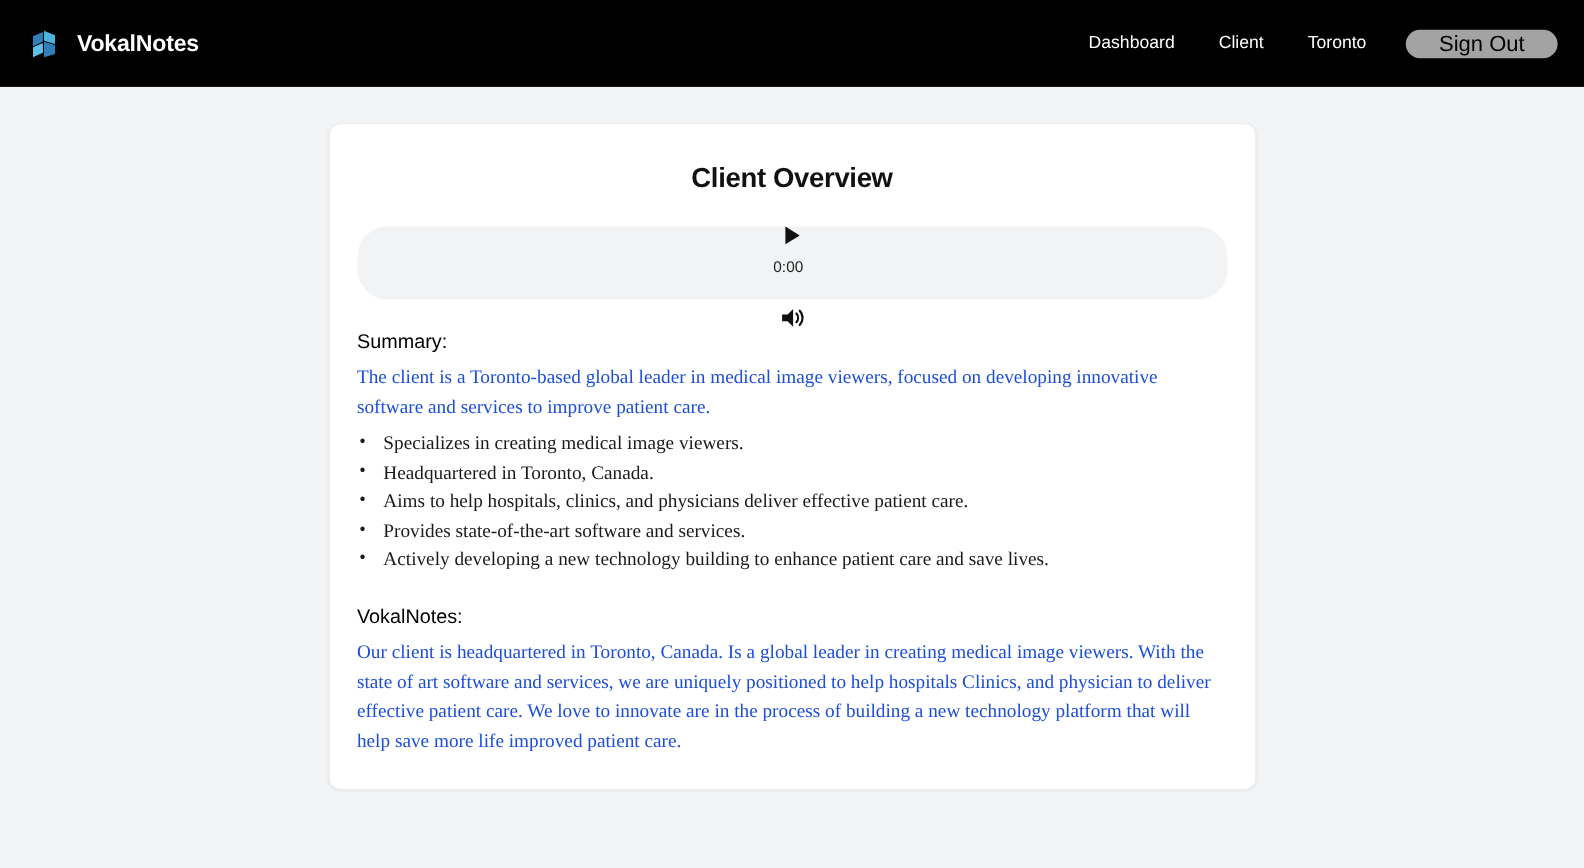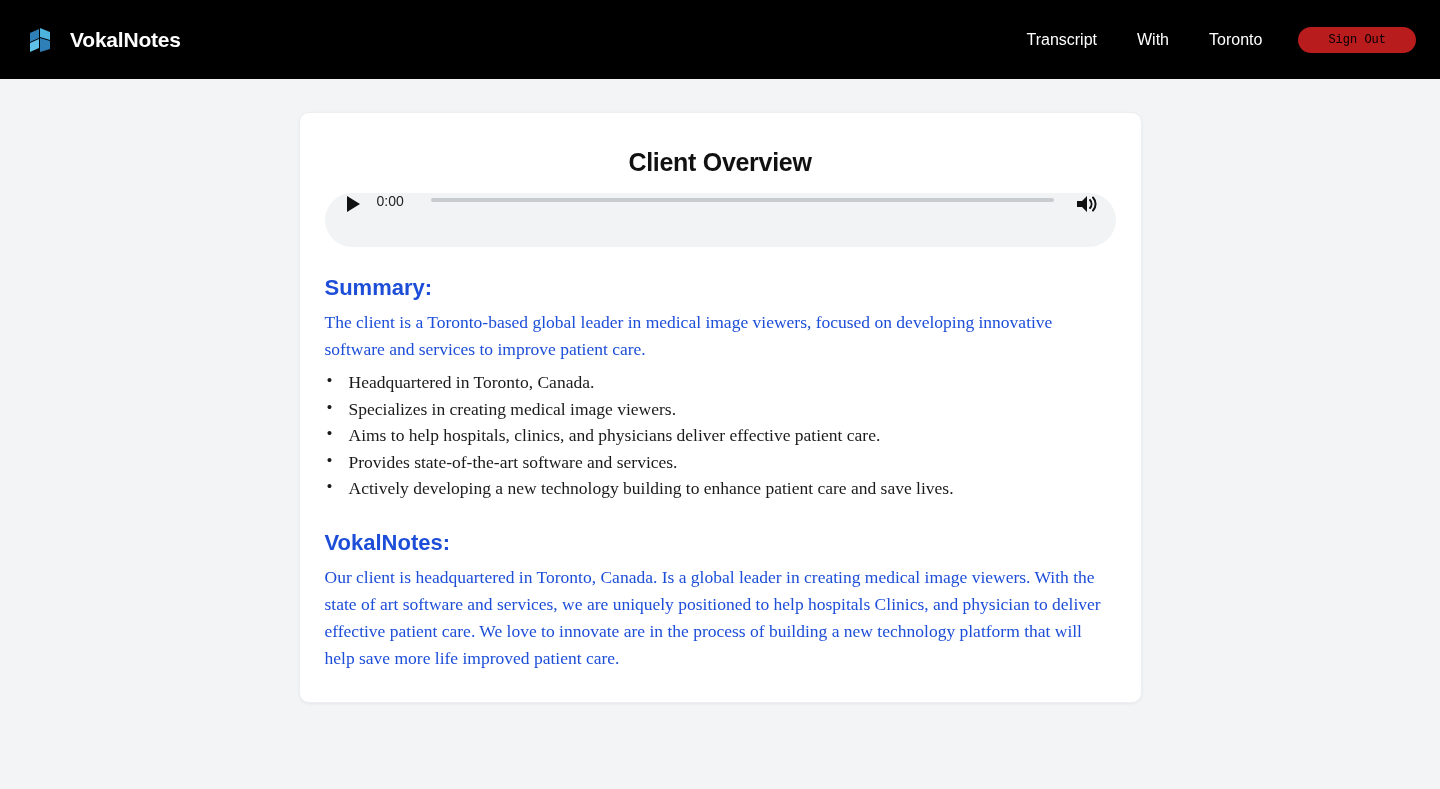--- a/index.html
+++ b/index.html
@@ -44,28 +44,28 @@
   }
   .nav-link {
     color: #ffffff;
     font-size: 16px;
     text-decoration: none;
     padding: 6px 20px;
     white-space: nowrap;
   }
   .signout-btn {
     margin-left: 16px;
-    background: #b91c1c;
+    background: #a3a3a3;
     color: #000000;
     border: none;
     border-radius: 999px;
     height: 26px;
     padding: 0 30px;
-    font-size: 12px;
-    font-family: Liberation Mono, monospace;
+    font-size: 20px;
+    font-family: Liberation Sans, sans-serif;
     line-height: 26px;
     cursor: pointer;
   }
 
   
   .page {
     padding-top: 33px;
     display: flex;
     justify-content: center;
   }
@@ -75,32 +75,34 @@
     border-radius: 10px;
     border: 1px solid #eceef1;
     box-shadow: 0 1px 3px rgba(0,0,0,0.06);
     padding: 26px 25px 30px 25px;
   }
   .card-title {
     text-align: center;
     font-size: 25px;
     font-weight: bold;
     color: #111111;
-    margin: 9px 0 16px 0;
+    margin: 9px 0 29px 0;
     letter-spacing: -0.3px;
   }
 
   
   .audio-player {
-    height: 54px;
+    height: 66px;
     background: #f1f3f4;
     border-radius: 27px;
     display: flex;
+    align-items: center;
     padding: 0 18px 0 18px;
     gap: 12px;
+    flex-direction: column;
   }
   .play-btn {
     width: 22px;
     height: 22px;
     background: none;
     border: none;
     padding: 0;
     cursor: pointer;
     display: flex;
     align-items: center;
@@ -145,23 +147,23 @@
     width: 24px;
     height: 22px;
     background: none;
     border: none;
     padding: 0;
     cursor: pointer;
   }
 
   
   .section-heading {
-    font-size: 22px;
-    font-weight: bold;
-    color: #1d4ed8;
+    font-size: 18px;
+    font-weight: normal;
+    color: #000000;
     margin: 28px 0 8px 0;
   }
   .body-text {
     font-family: "Liberation Serif", serif;
     font-size: 17.5px;
     line-height: 27px;
     color: #1d4ed8;
     margin: 0;
     max-width: 790px;
   }
@@ -201,22 +203,22 @@
         <polygon points="6,9 15,5 15,14 6,18" fill="#2f7fb8"></polygon>
         <polygon points="16,4 26,8 26,16 16,13" fill="#4db4dd"></polygon>
         <polygon points="6,19 15,15 15,24 6,28" fill="#5fc0e8"></polygon>
         <polygon points="16,14 26,17 26,25 16,28" fill="#2f7fb8"></polygon>
       </svg>
     </span>
     <span class="brand-name">VokalNotes</span>
   </div>
 
   <div class="nav-links">
-    <a class="nav-link" href="#">Transcript</a>
-    <a class="nav-link" href="#">With</a>
+    <a class="nav-link" href="#">Dashboard</a>
+    <a class="nav-link" href="#">Client</a>
     <a class="nav-link" href="#">Toronto</a>
     <button class="signout-btn">Sign Out</button>
   </div>
 
 </div>
 
 <div class="page">
   <div class="card">
 
     <div class="card-title">Client Overview</div>
@@ -237,22 +239,22 @@
           <path d="M16 7 a6 6 0 0 1 0 8" stroke="#111" stroke-width="2" fill="none" stroke-linecap="round"></path>
           <path d="M19 4.5 a9.5 9.5 0 0 1 0 13" stroke="#111" stroke-width="2" fill="none" stroke-linecap="round"></path>
         </svg>
       </button>
     </div>
 
     <div class="section-heading">Summary:</div>
     <p class="body-text">The client is a Toronto-based global leader in medical image viewers, focused on developing innovative software and services to improve patient care.</p>
 
     <ul class="detail-list">
+      <li>Specializes in creating medical image viewers.</li>
       <li>Headquartered in Toronto, Canada.</li>
-      <li>Specializes in creating medical image viewers.</li>
       <li>Aims to help hospitals, clinics, and physicians deliver effective patient care.</li>
       <li>Provides state-of-the-art software and services.</li>
       <li>Actively developing a new technology building to enhance patient care and save lives.</li>
     </ul>
 
     <div class="section-heading">VokalNotes:</div>
     <p class="body-text transcript-text">Our client is headquartered in Toronto, Canada. Is a global leader in creating medical image viewers. With the state of art software and services, we are uniquely positioned to help hospitals Clinics, and physician to deliver effective patient care. We love to innovate are in the process of building a new technology platform that will help save more life improved patient care.</p>
 
   </div>
 </div>

